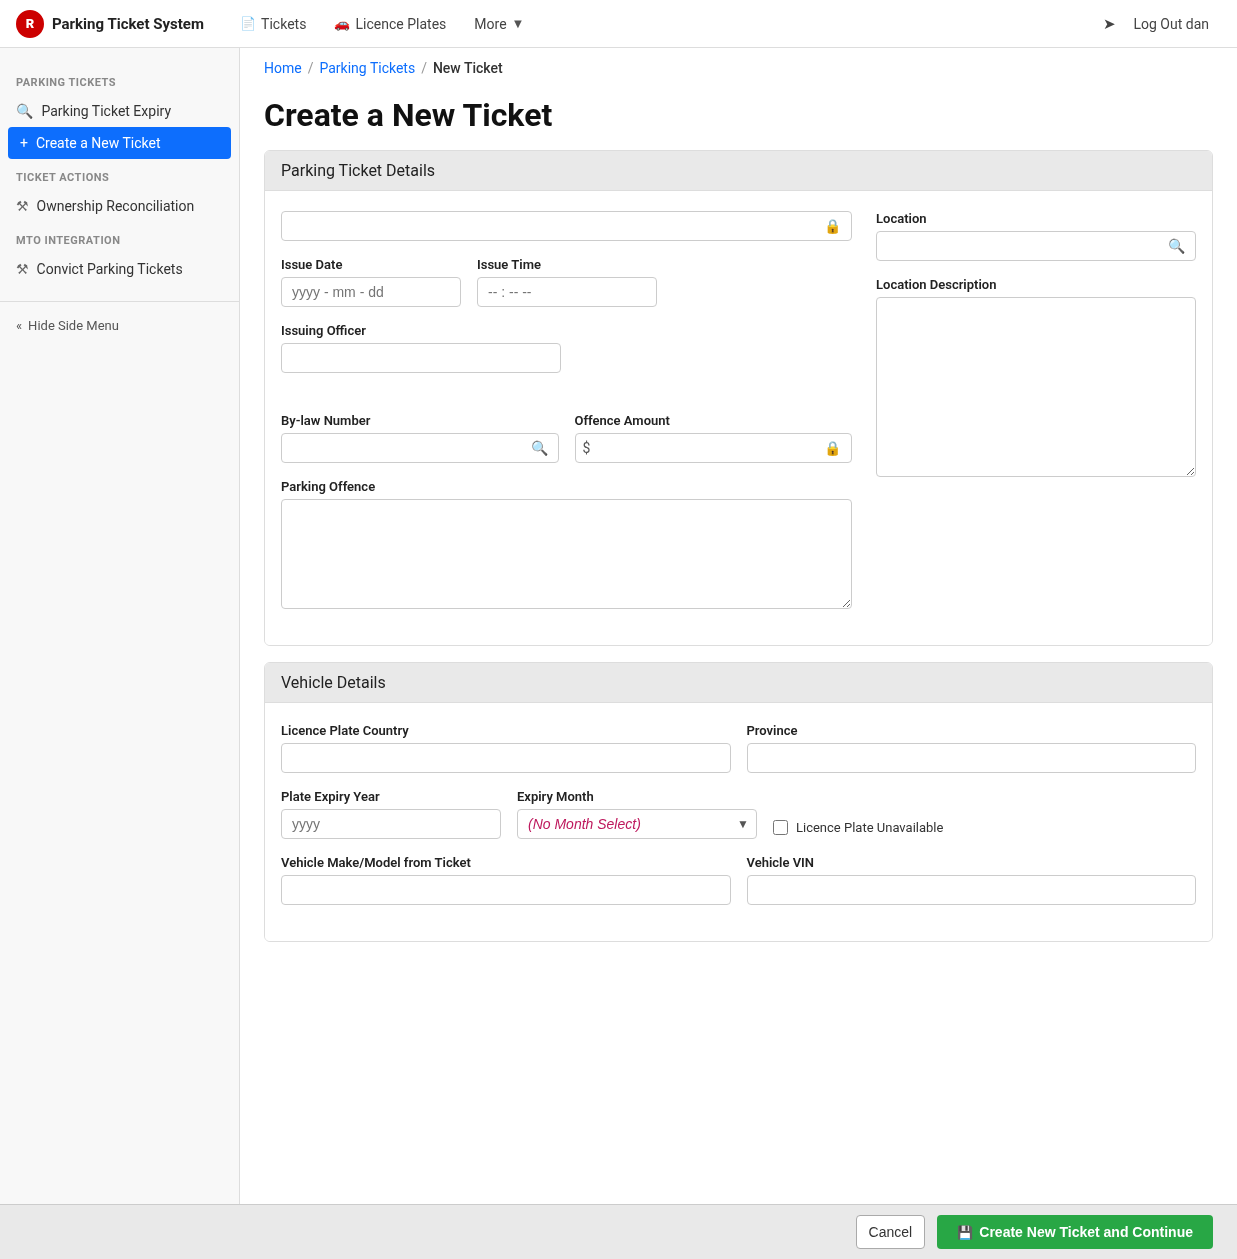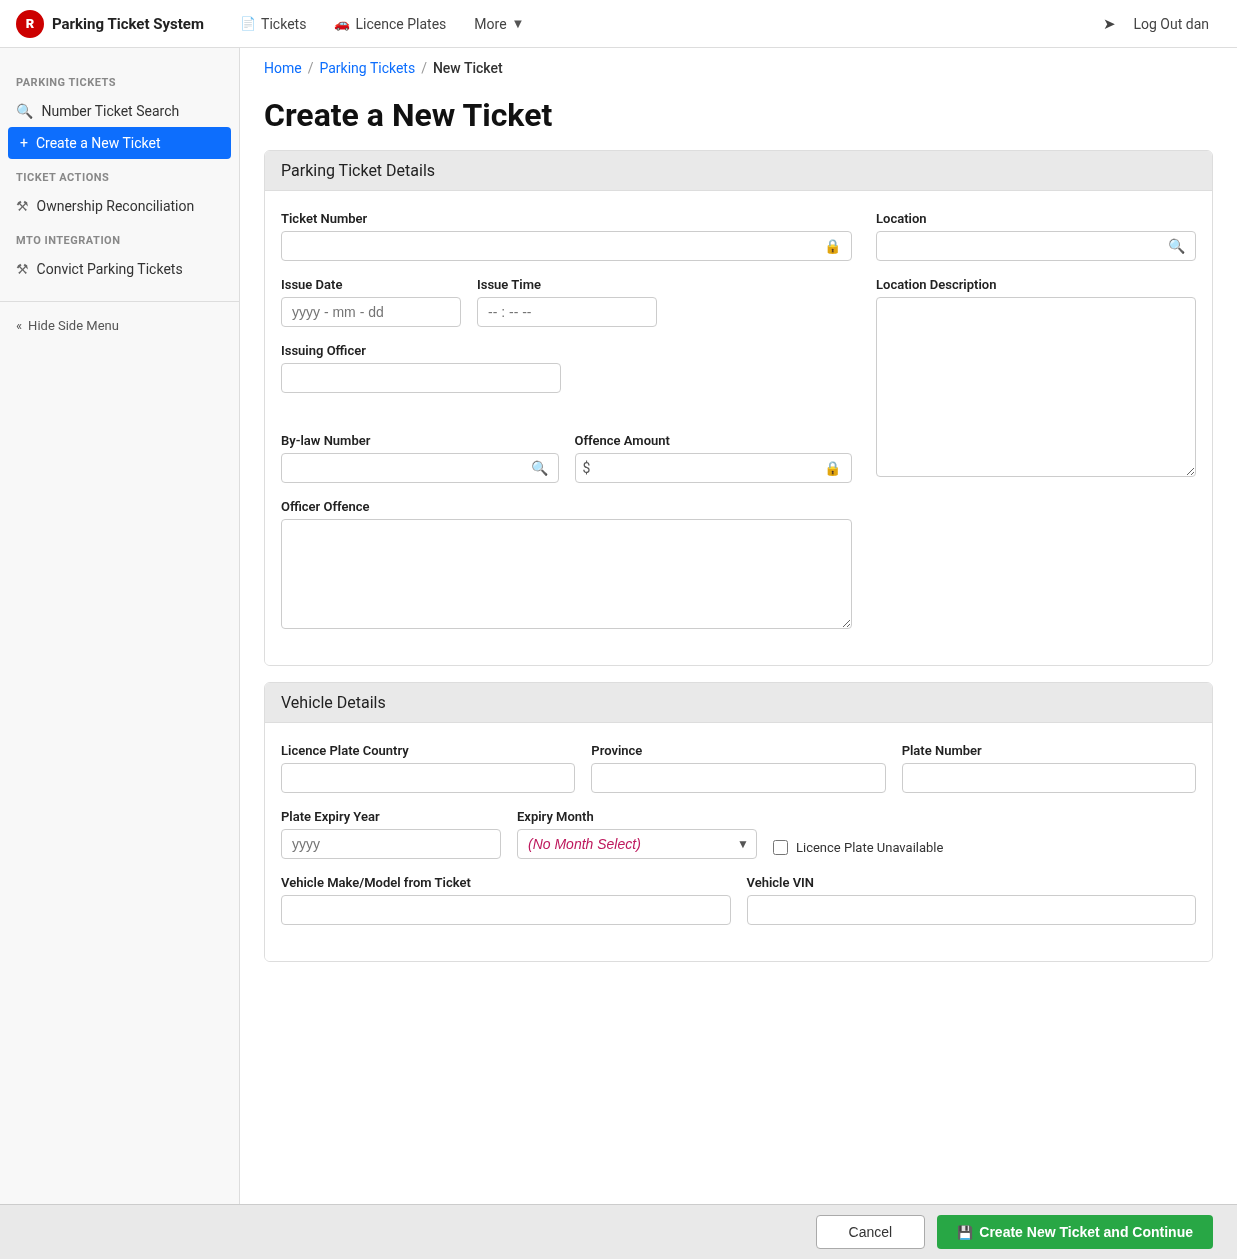--- a/index.html
+++ b/index.html
@@ -110,21 +110,21 @@
     .checkbox-row label { font-size: 13px; color: #333; cursor: pointer; }
 
     
     .footer-bar {
       position: fixed; bottom: 0; left: 0; right: 0;
       background: #e9e9e9; border-top: 1px solid #ccc;
       display: flex; justify-content: flex-end; align-items: center;
       padding: 10px 24px; gap: 12px; z-index: 100;
     }
     .btn-cancel {
-      padding: 8px 32px; background: #fff; border: 1px solid #aaa; border-radius: 4px;
+      padding: 8px 12px; background: #fff; border: 1px solid #aaa; border-radius: 4px;
       font-size: 14px; cursor: pointer; color: #333;
     }
     .btn-primary {
       display: flex; align-items: center; gap: 6px;
       padding: 9px 20px; background: #28a745; border: none; border-radius: 4px;
       font-size: 14px; color: #fff; cursor: pointer; font-weight: 600;
     }
     .btn-primary .btn-icon { font-size: 13px; }
   </style>
 </head>
@@ -154,21 +154,21 @@
     <a class="nav-link">Log Out dan</a>
   </div>
 </nav>
 
 <div class="layout">
 
   <aside class="sidebar">
     <div class="sidebar-section-label">PARKING TICKETS</div>
     <a class="sidebar-item">
       <span class="si-icon">🔍</span>
-      <span>Number Ticket Search</span>
+      <span>Parking Ticket Expiry</span>
     </a>
     <a class="sidebar-item active">
       <span class="si-icon">+</span>
       <span>Create a New Ticket</span>
     </a>
 
     <div class="sidebar-section-label">TICKET ACTIONS</div>
     <a class="sidebar-item">
       <span class="si-icon">⚒</span>
       <span>Ownership Reconciliation</span>
@@ -201,21 +201,20 @@
     <div class="card">
       <div class="card-header">Parking Ticket Details</div>
       <div class="card-body">
 
         <div class="two-col-layout">
 
           <div class="left-col">
 
             <div class="form-row">
               <div class="form-group col-full">
-                <label>Ticket Number</label>
                 <div class="input-with-icon">
                   <input type="text" style="">
                   <button class="icon-btn">🔒</button>
                 </div>
               </div>
             </div>
 
             <div class="form-row">
               <div class="form-group col-date">
                 <label>Issue Date</label>
@@ -249,21 +248,21 @@
                 <div class="input-with-icon dollar-input">
                   <span class="dollar-sign">$</span>
                   <input type="text" style="padding-left: 20px;">
                   <button class="icon-btn">🔒</button>
                 </div>
               </div>
             </div>
 
             <div class="form-row">
               <div class="form-group col-full">
-                <label>Officer Offence</label>
+                <label>Parking Offence</label>
                 <textarea style="width: 100%; min-height: 110px;"></textarea>
               </div>
             </div>
           </div>
 
           <div class="right-col">
 
             <div class="form-group" style="margin-bottom:16px;">
               <label>Location</label>
               <div class="input-with-icon">
@@ -286,24 +285,20 @@
       <div class="card-header">Vehicle Details</div>
       <div class="card-body">
 
         <div class="form-row">
           <div class="form-group col-third">
             <label>Licence Plate Country</label>
             <input type="text" style="">
           </div>
           <div class="form-group col-third">
             <label>Province</label>
-            <input type="text" style="">
-          </div>
-          <div class="form-group col-third">
-            <label>Plate Number</label>
             <input type="text" style="">
           </div>
         </div>
 
         <div class="form-row" style="align-items:flex-end;">
           <div class="form-group" style="width:220px;">
             <label>Plate Expiry Year</label>
             <input type="text" placeholder="yyyy" style="">
           </div>
           <div class="form-group" style="width:240px;">

